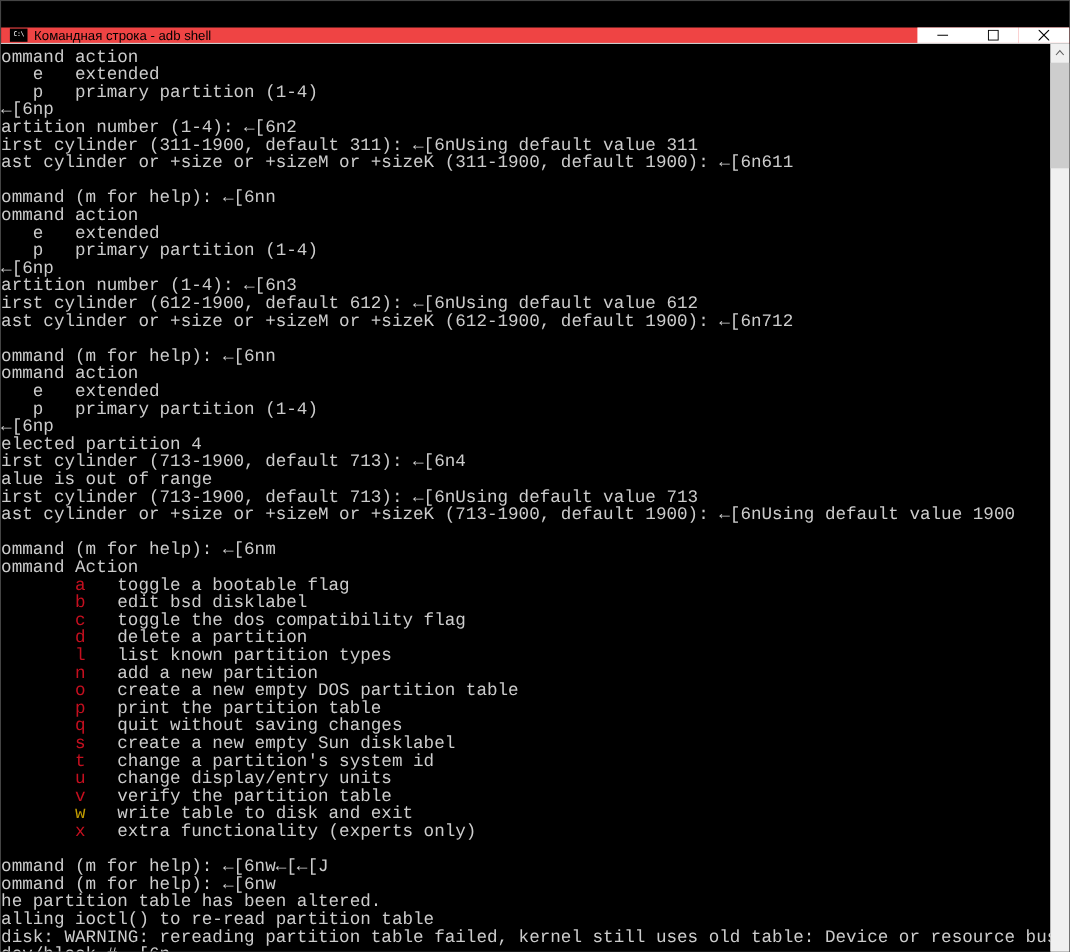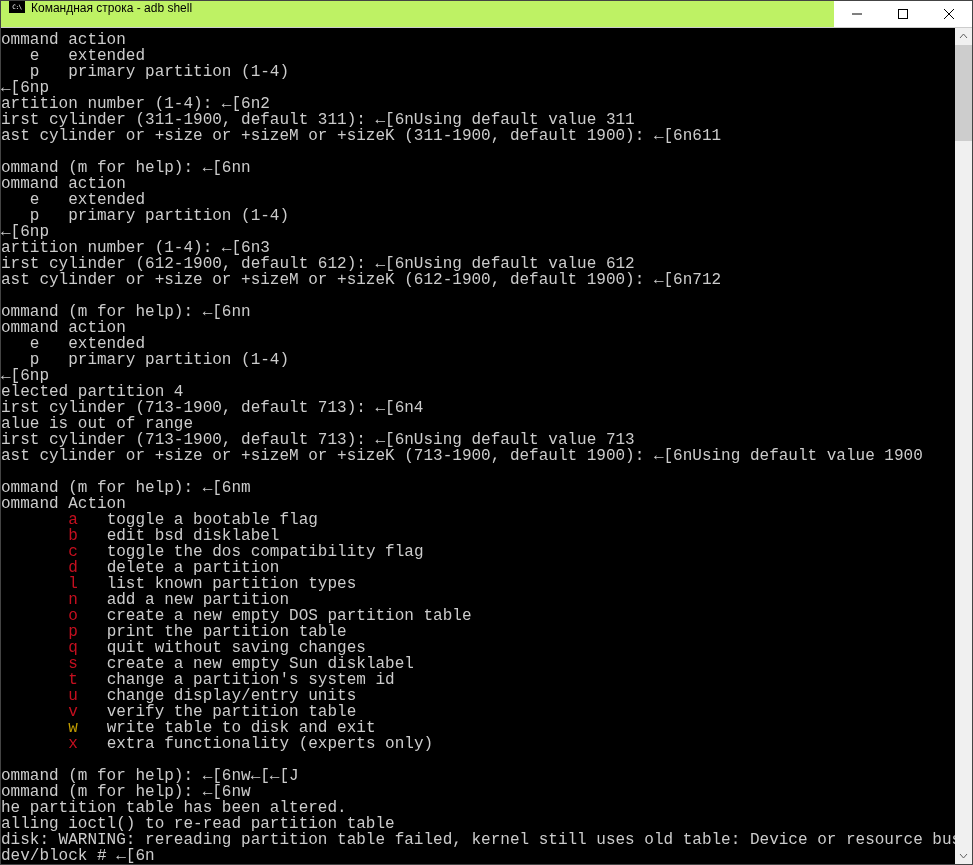--- a/index.html
+++ b/index.html
@@ -1,18 +1,18 @@
 <!DOCTYPE html>
 <html><head>
 <meta charset="utf-8">
 <style>
   * { margin: 0; padding: 0; box-sizing: border-box; }
   html, body { width: 973px; height: 865px; overflow: hidden; font-family: "Segoe UI", Tahoma, sans-serif; background: #fff; }
   .window { width: 973px; height: 865px; border: 1px solid #444; display: flex; flex-direction: column; background: #000; }
-  .titlebar { height: 30px; background: #bef264; display: flex; align-items: flex-start; border-bottom: 1px solid #ccc; }
+  .titlebar { height: 30px; background: #ef4444; display: flex; align-items: center; border-bottom: 1px solid #ccc; margin-top: 24px; }
   .titlebar .icon { width: 16px; height: 12px; background: #000; margin: 0 6px 0 8px; position: relative; display: flex; align-items: center; justify-content: center; }
   .titlebar .icon::after { content: "C:\\"; font-size: 6px; color: #fff; font-family: Consolas, monospace; line-height: 1; letter-spacing: -0.5px; }
   .titlebar .title { font-size: 12px; color: #000; flex: 1; }
   .winbtns { display: flex; height: 100%; }
   .winbtn { width: 46px; height: 100%; display: flex; align-items: center; justify-content: center; background: #fff; }
   .winbtn svg { display: block; }
   .client { flex: 1; display: flex; background: #000; }
   .terminal { flex: 1; background: #000; color: #cccccc; font-family: Consolas, "Courier New", monospace; font-size: 16px; line-height: 16px; white-space: pre; padding: 4px 0 0 0; overflow: hidden; letter-spacing: 0px; }
   .scrollbar { width: 17px; background: #f0f0f0; display: flex; flex-direction: column; }
   .sb-btn { height: 17px; background: #f0f0f0; display: flex; align-items: center; justify-content: center; }

